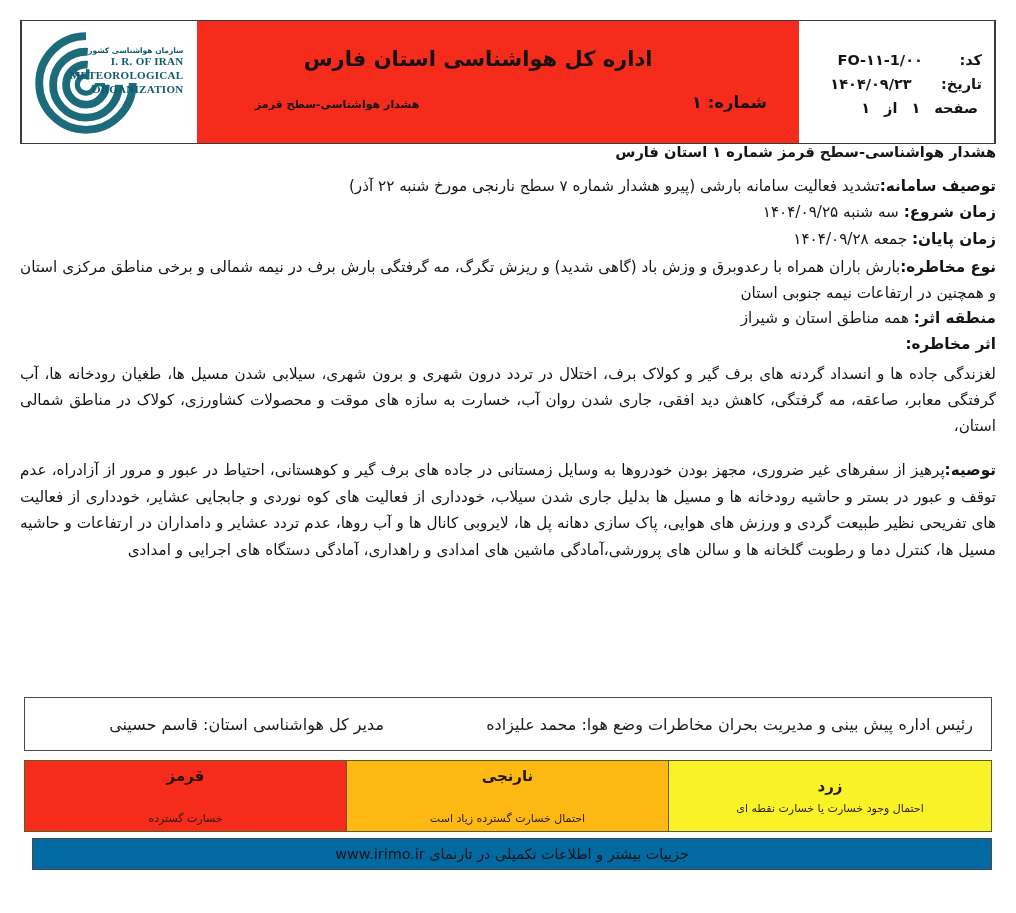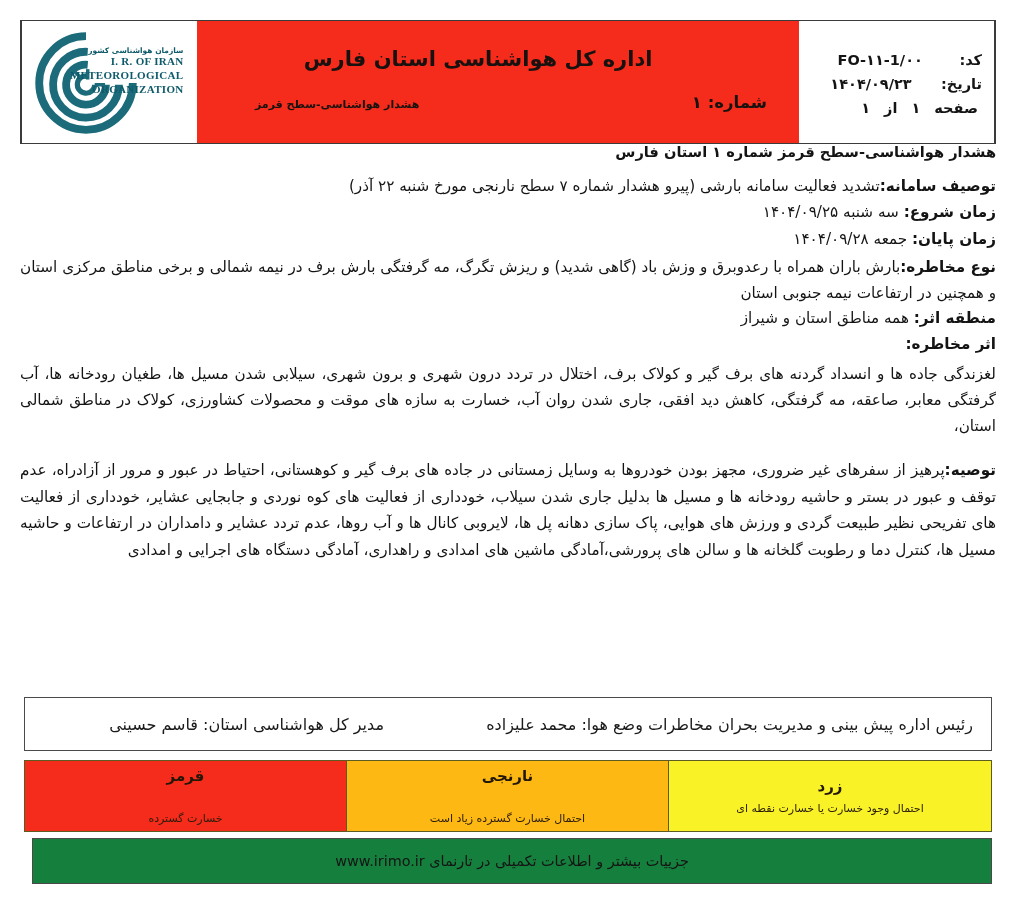--- a/index.html
+++ b/index.html
@@ -256,27 +256,27 @@
     font-size: 11px;
     color: #2a1c08;
   }
 
   
   .footer {
     position: absolute;
     left: 32px;
     right: 24px;
     top: 838px;
-    height: 46px;
+    height: 32px;
     border: 1.4px solid #4a4a4a;
     box-sizing: border-box;
     display: flex;
     align-items: center;
     justify-content: center;
-    background: #15803d;
+    background: #0369a1;
   }
   .footer-text {
     font-size: 14.4px;
     color: #141414;
   }
   .footer-text .url {
     direction: ltr;
     unicode-bidi: embed;
   }
 </style>

